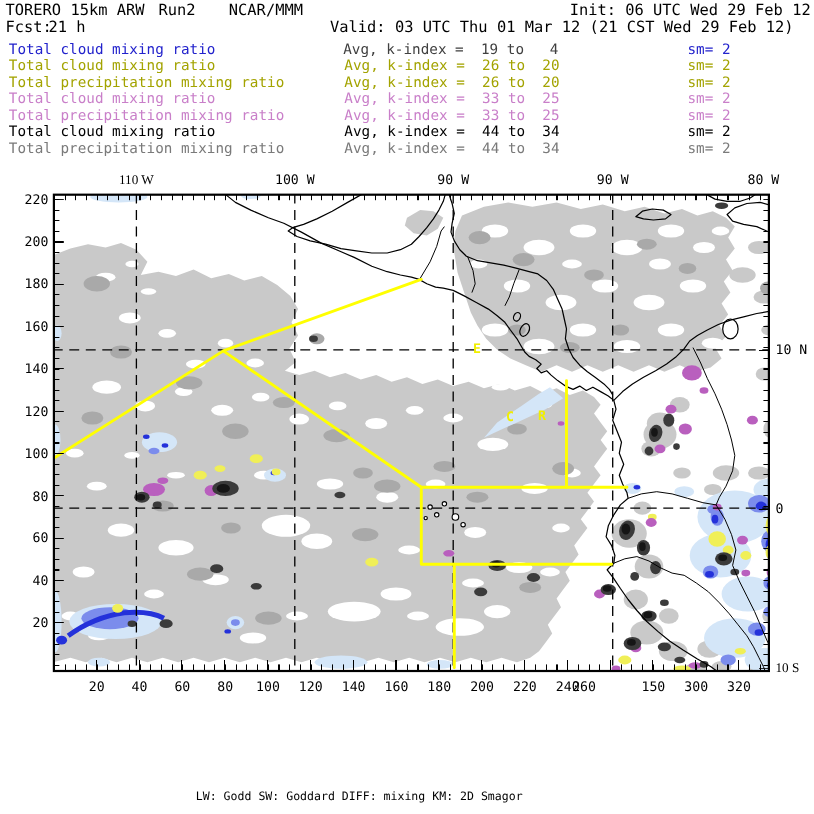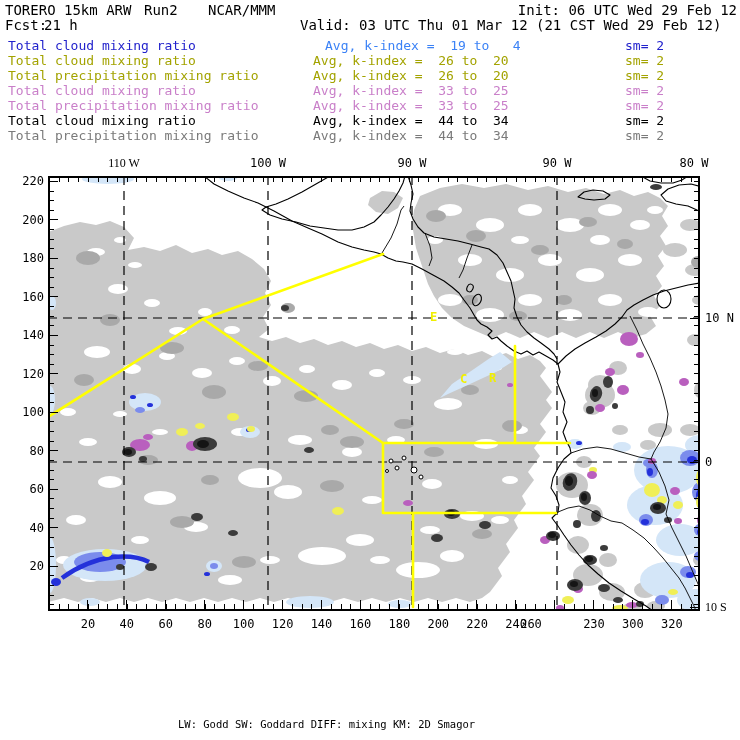--- a/index.html
+++ b/index.html
@@ -397,21 +397,21 @@
   <span class="t hdr" style="left:144px;top:3px">Run2</span>
   <span class="t hdr" style="left:208px;top:3px">NCAR/MMM</span>
   <span class="t hdr" style="right:3px;top:3px">Init: 06 UTC Wed 29 Feb 12</span>
   <span class="t hdr" style="left:5px;top:18px">Fcst:</span>
   <span class="t hdr" style="left:44px;top:18px">21 h</span>
   <span class="t hdr" style="left:300px;top:18px">Valid: 03 UTC Thu 01 Mar 12 (21 CST Wed 29 Feb 12)</span>
 
   <div>
     <div class="legrow">
       <span class="t leg" style="left: 8px; top: 39px; color: rgb(34, 34, 204);">Total cloud mixing ratio</span>
-      <span class="t leg" style="left: 325px; top: 39px; color: #3b82f6;">Avg, k-index =  19 to   4</span>
+      <span class="t leg" style="left: 312px; top: 39px; color: #404040;">Avg, k-index =  19 to   4</span>
       <span class="t leg" style="left: 625px; top: 39px; color: rgb(34, 34, 204);">sm= 2</span>
     </div>
     <div class="legrow">
       <span class="t leg" style="left: 8px; top: 54px; color: rgb(163, 163, 0);">Total cloud mixing ratio</span>
       <span class="t leg" style="left: 313px; top: 54px; color: rgb(163, 163, 0);">Avg, k-index =  26 to  20</span>
       <span class="t leg" style="left: 625px; top: 54px; color: rgb(163, 163, 0);">sm= 2</span>
     </div>
     <div class="legrow">
       <span class="t leg" style="left: 8px; top: 69px; color: rgb(163, 163, 0);">Total precipitation mixing ratio</span>
       <span class="t leg" style="left: 313px; top: 69px; color: rgb(163, 163, 0);">Avg, k-index =  26 to  20</span>
@@ -462,21 +462,21 @@
       <div class="axlab c" style="left: 204.69px; top: 617px;">80</div>
       <div class="axlab c" style="left: 243.62px; top: 617px;">100</div>
       <div class="axlab c" style="left: 282.55px; top: 617px;">120</div>
       <div class="axlab c" style="left: 321.48px; top: 617px;">140</div>
       <div class="axlab c" style="left: 360.41px; top: 617px;">160</div>
       <div class="axlab c" style="left: 399.34px; top: 617px;">180</div>
       <div class="axlab c" style="left: 438.27px; top: 617px;">200</div>
       <div class="axlab c" style="left: 477.2px; top: 617px;">220</div>
       <div class="axlab c" style="left: 516.13px; top: 617px;">240</div>
       <div class="axlab c" style="left: 531px; top: 617px;">260</div>
-      <div class="axlab c" style="left: 593.99px; top: 617px;">230</div>
+      <div class="axlab c" style="left: 593.99px; top: 617px;">150</div>
       <div class="axlab c" style="left: 632.92px; top: 617px;">300</div>
       <div class="axlab c" style="left: 671.85px; top: 617px;">320</div>
       <div class="axlab l" style="left: 705px; top: 311px;">10 N</div>
       <div class="axlab l" style="left: 705px; top: 455px;">0</div>
       <div class="axlab l" style="left: 705px; top: 600px; font-family: Liberation Serif, serif;">10 S</div>
     </div>
 
   <span class="wp wp-e">E</span>
   <span class="wp wp-c">C</span>
   <span class="wp wp-r">R</span>

